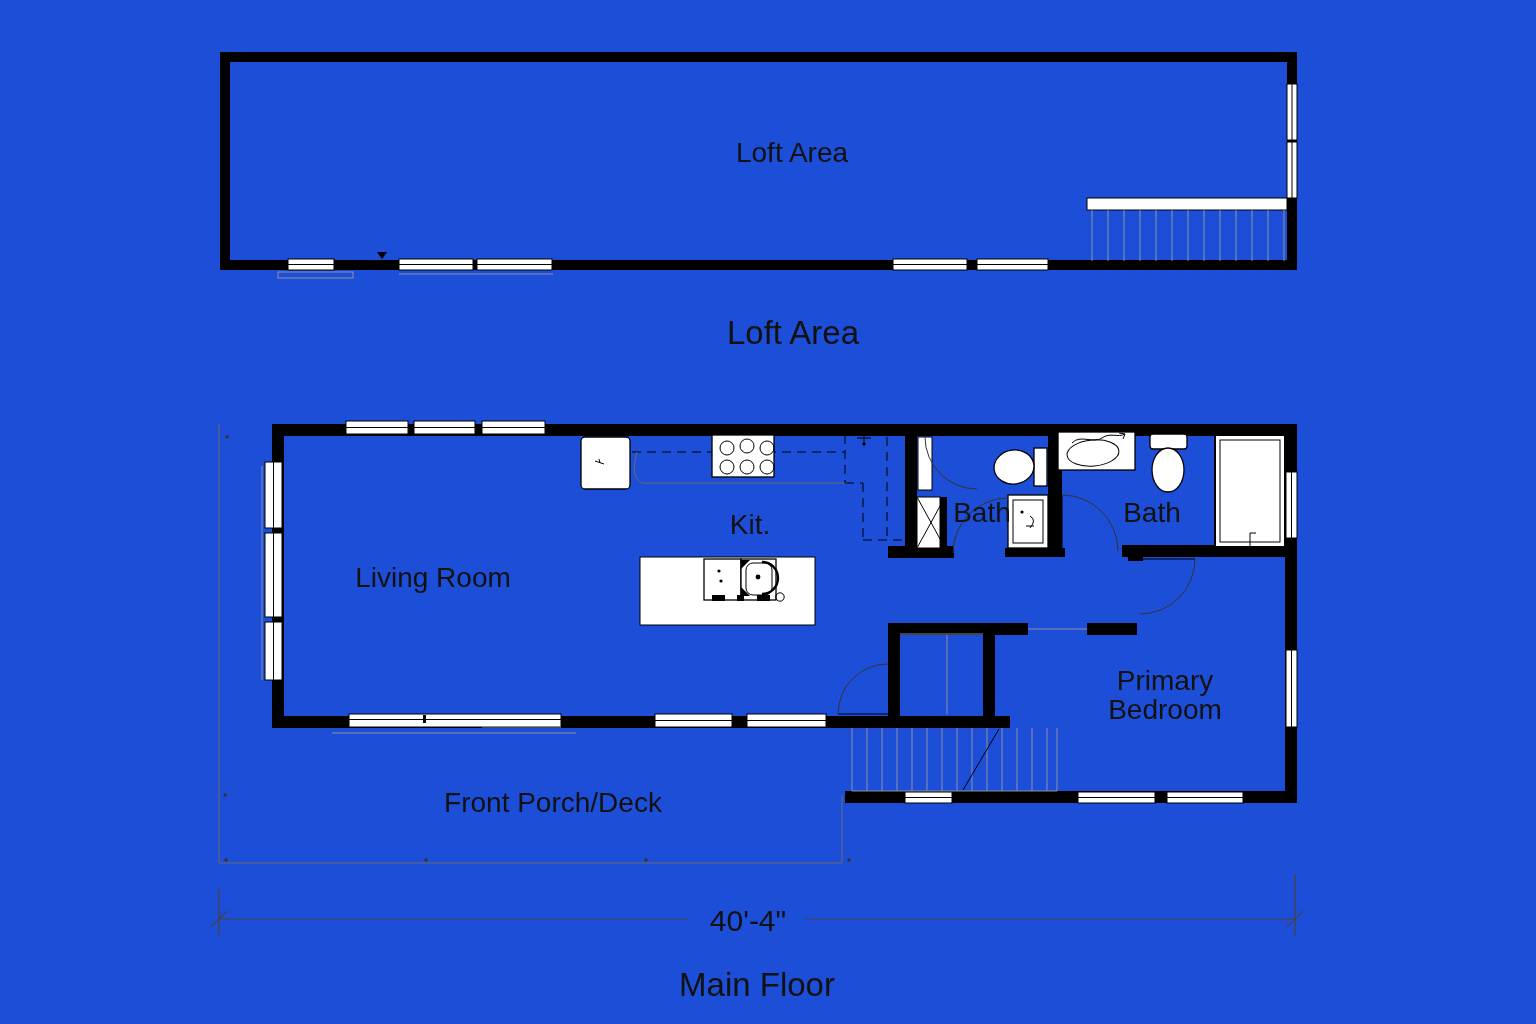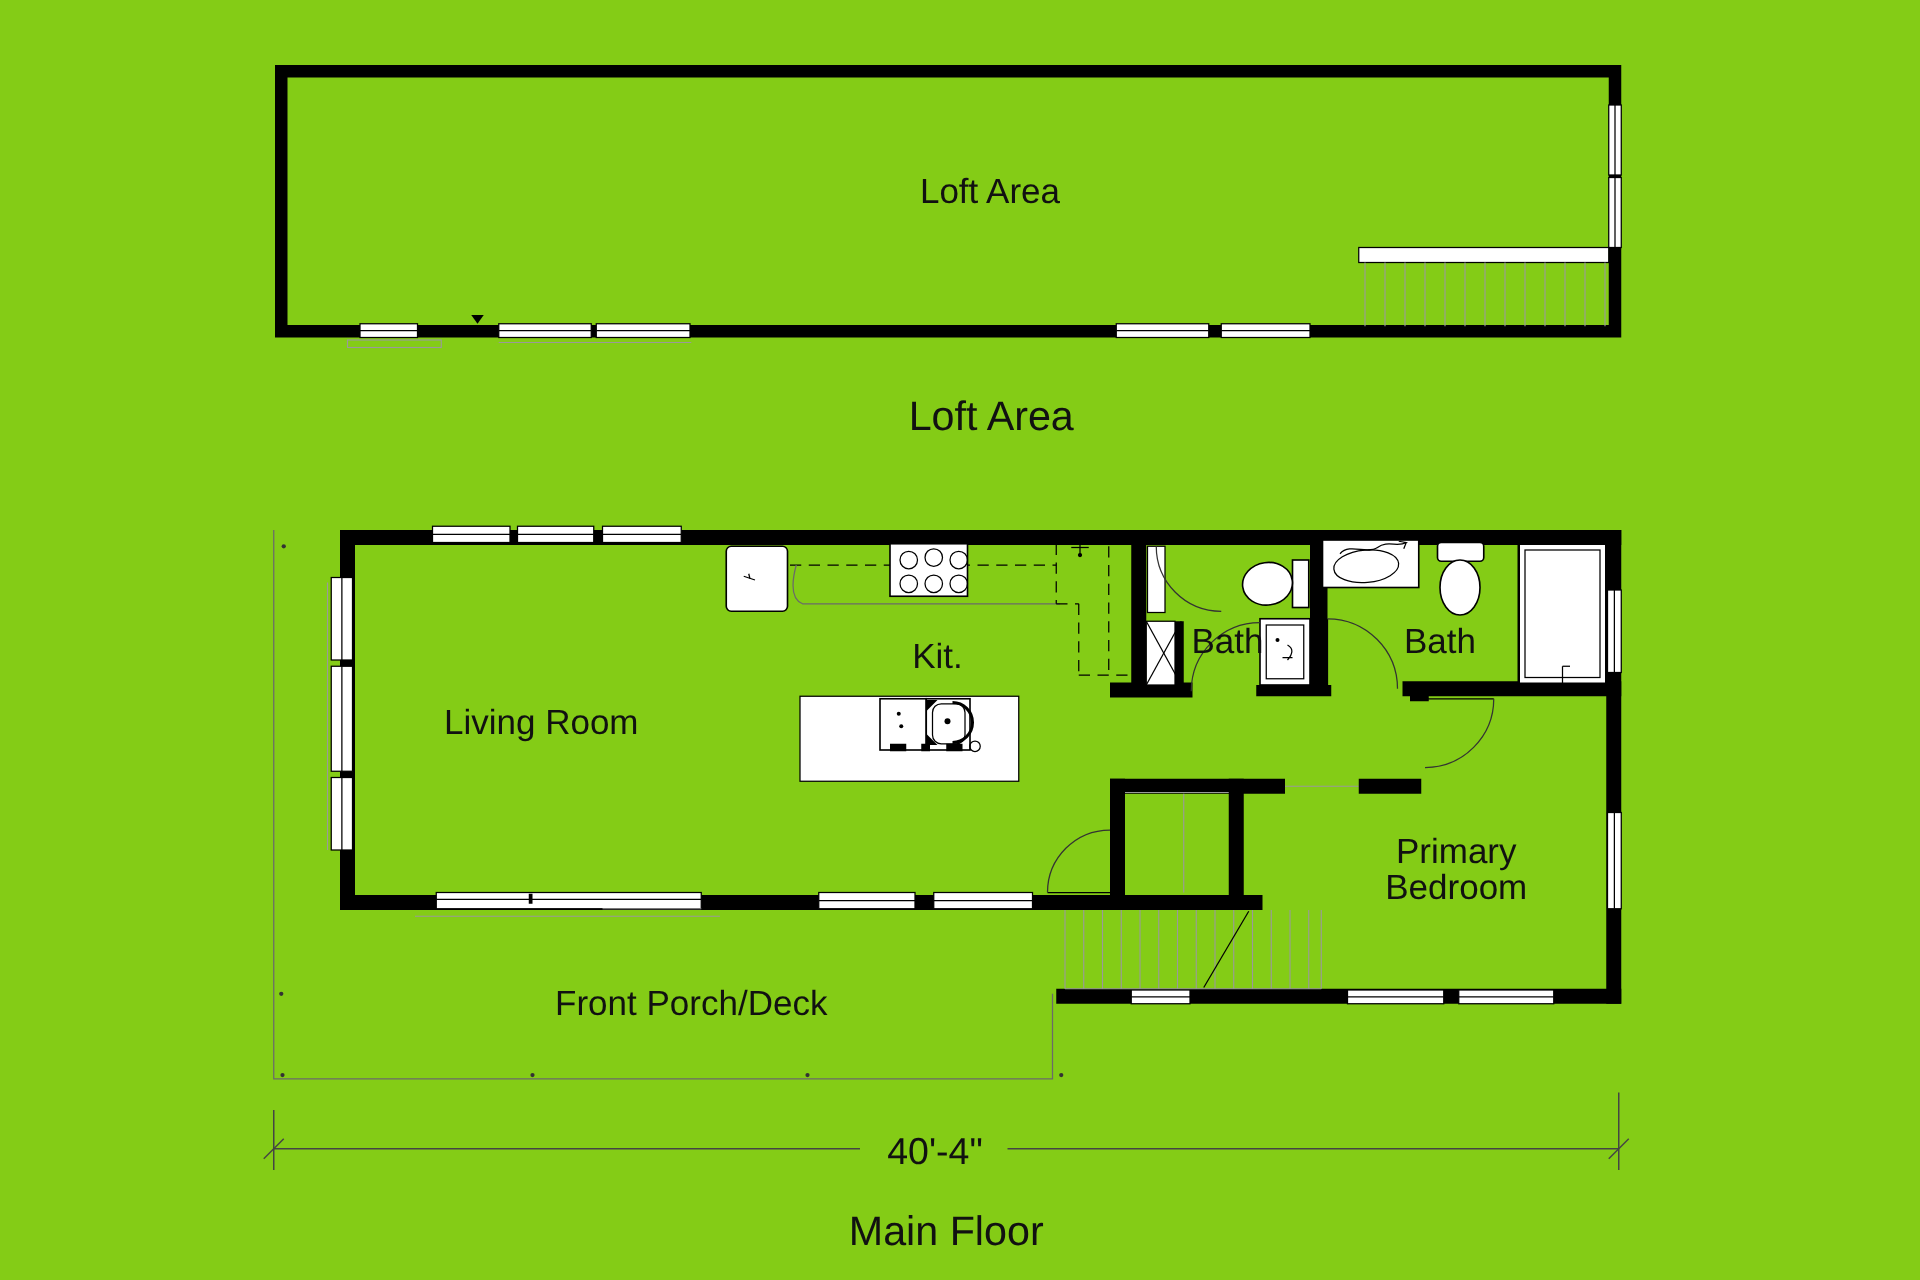--- a/index.html
+++ b/index.html
@@ -1,16 +1,16 @@
 <!DOCTYPE html>
 <html><head>
 <meta charset="utf-8">
 <style>
   html,body{margin:0;padding:0;background:#ffffff;}
-  .canvas{position:relative;width:1536px;height:1024px;background:#84cc16;overflow:hidden;}
+  .canvas{position:relative;width:1536px;height:1024px;background:#1d4ed8;overflow:hidden;}
   svg{display:block;}
   .t-room{font-family:"Liberation Sans",sans-serif;font-size:28px;fill:#111111;text-anchor:middle;}
   .t-cap{font-family:"Liberation Sans",sans-serif;font-size:33px;fill:#111111;text-anchor:middle;}
   .t-dim{font-family:"Liberation Sans",sans-serif;font-size:30px;fill:#111111;text-anchor:middle;}
   .wall{fill:#000000;}
   .win{fill:#ffffff;stroke:#000000;stroke-width:1;}
   .thin{stroke:#000000;stroke-width:1;fill:none;}
   .gray{stroke:#6a6a6a;stroke-width:1;fill:none;}
   .lgray{stroke:#9a9a9a;stroke-width:0.9;fill:none;}
   .fix{fill:#ffffff;stroke:#000000;stroke-width:1.3;}

